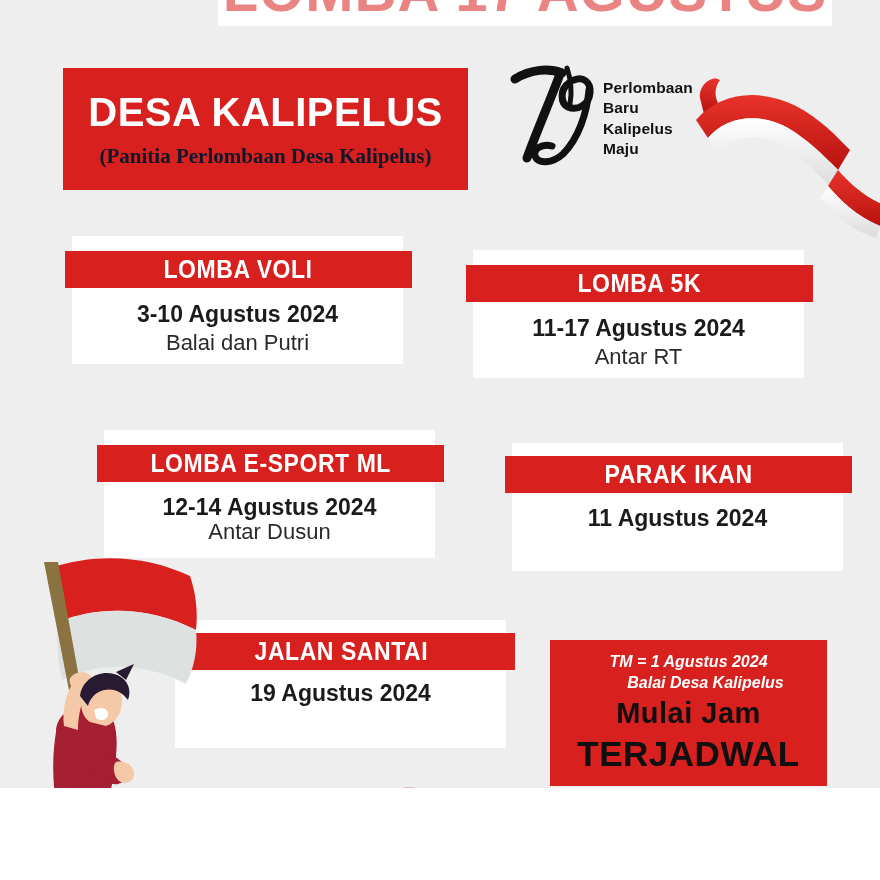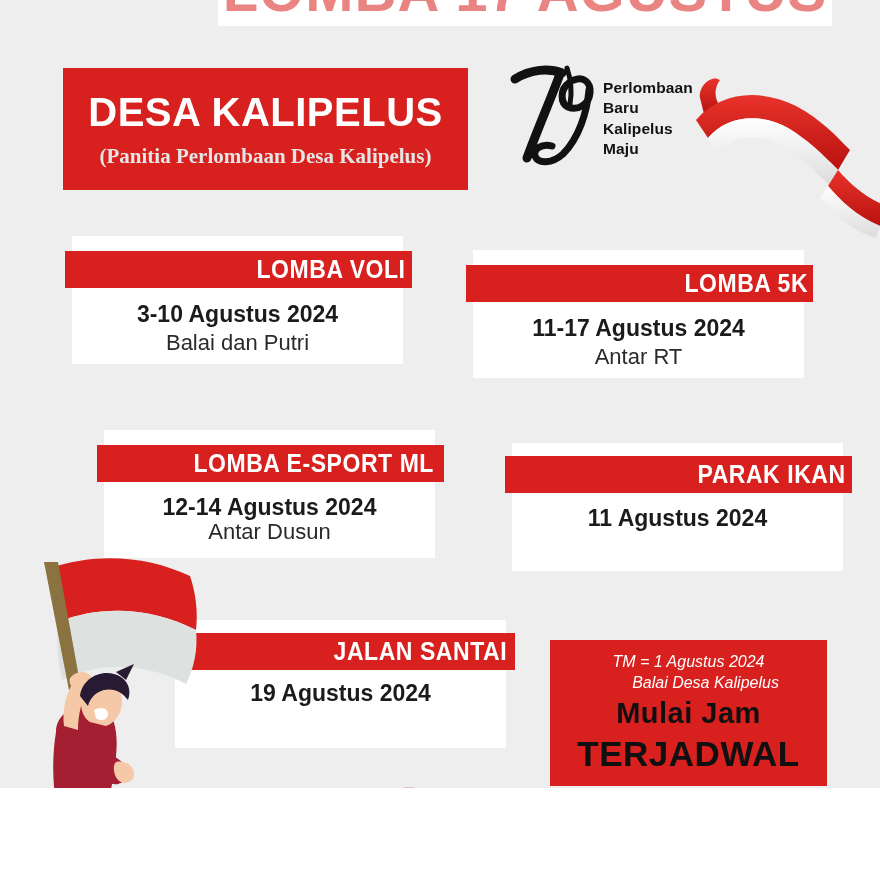--- a/index.html
+++ b/index.html
@@ -58,21 +58,21 @@
   .title-main {
     color: #ffffff;
     font-size: 40px;
     font-weight: bold;
     letter-spacing: 0.5px;
     line-height: 1;
     margin-bottom: 14px;
     white-space: nowrap;
   }
   .title-sub {
-    color: #e5e5e5;
+    color: #0f172a;
     font-family: "Liberation Serif", serif;
     font-size: 21px;
     font-weight: bold;
     line-height: 1;
     white-space: nowrap;
   }
 
   
   .logo-79 {
     position: absolute;
@@ -100,21 +100,21 @@
   .card { position: absolute; }
   .card-body {
     position: absolute;
     background: #ffffff;
   }
   .card-bar {
     position: absolute;
     background: #d8201e;
     display: flex;
     align-items: center;
-    justify-content: flex-end;
+    justify-content: center;
   }
   .card-bar-text {
     color: #ffffff;
     font-size: 25px;
     font-weight: bold;
     letter-spacing: .6px;
     font-stretch: condensed;
     white-space: nowrap;
     transform: scaleX(.92);
   }
@@ -145,21 +145,21 @@
     width: 277px;
     height: 146px;
     background: #d8201e;
   }
   .info-line1, .info-line2 {
     position: absolute;
     left: 0; right: 0;
     text-align: center;
     color: #ffffff;
     font-style: italic;
-    font-weight: normal;
+    font-weight: bold;
     font-size: 16px;
     white-space: nowrap;
   }
   .info-line1 { top: 13px; }
   .info-line2 { top: 34px; padding-left: 34px; }
   .info-big1, .info-big2 {
     position: absolute;
     left: 0; right: 0;
     text-align: center;
     color: #101010;

